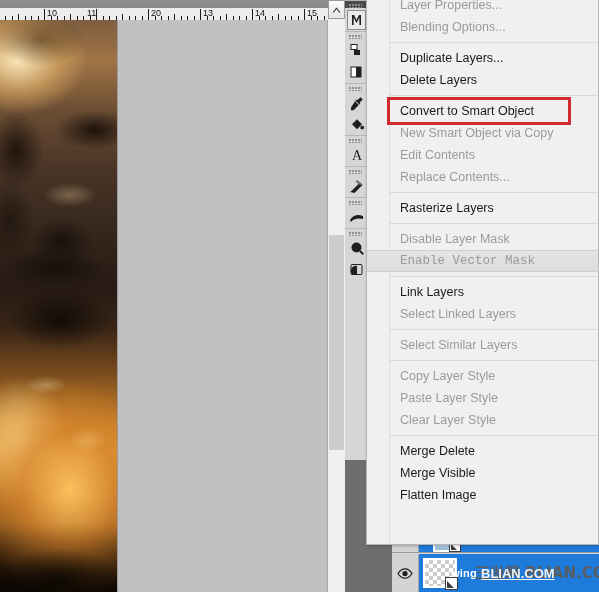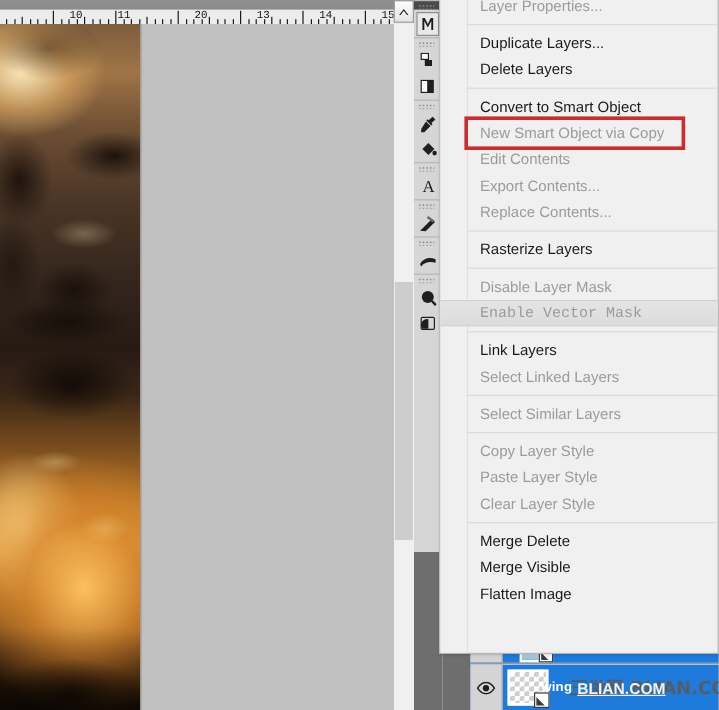--- a/index.html
+++ b/index.html
@@ -47,23 +47,23 @@
     background: #1a1a1a;
   }
   .tick.major { height: 11px; }
   .tick.minor { height: 4px; }
   .tick.mid   { height: 6px; }
   .ruler-label {
     position: absolute;
     top: 8px;
     font-size: 9px;
     color: #111;
-    font-family: Liberation Mono, monospace;
+    font-family: Liberation Sans, sans-serif;
     line-height: 10px;
-    padding-left: 14px;
+    padding-left: 3px;
   }
 
   
   #sky-image {
     position: absolute;
     left: 0;
     top: 20px;
     width: 117px;
     height: 572px;
     overflow: hidden;
@@ -572,28 +572,28 @@
     <span class="wm-a">wing</span>
     <span class="wm-b">三做网 BLIAN.COM</span>
     <span class="wm-c">BLIAN.COM</span>
   </div>
 </div>
 
 <div id="context-menu">
   <div id="menu-gutter"></div>
   <div id="menu-list">
       <div class="menu-item disabled">Layer Properties...</div>
+      <div class="menu-item disabled">Blending Options...</div>
       <div class="menu-sep"></div>
       <div class="menu-item">Duplicate Layers...</div>
       <div class="menu-item">Delete Layers</div>
       <div class="menu-sep"></div>
       <div class="menu-item">Convert to Smart Object</div>
       <div class="menu-item disabled">New Smart Object via Copy</div>
       <div class="menu-item disabled">Edit Contents</div>
-      <div class="menu-item disabled">Export Contents...</div>
       <div class="menu-item disabled">Replace Contents...</div>
       <div class="menu-sep"></div>
       <div class="menu-item">Rasterize Layers</div>
       <div class="menu-sep"></div>
       <div class="menu-item disabled">Disable Layer Mask</div>
       <div class="menu-item disabled hover">Enable Vector Mask</div>
       <div class="menu-sep"></div>
       <div class="menu-item">Link Layers</div>
       <div class="menu-item disabled">Select Linked Layers</div>
       <div class="menu-sep"></div>

